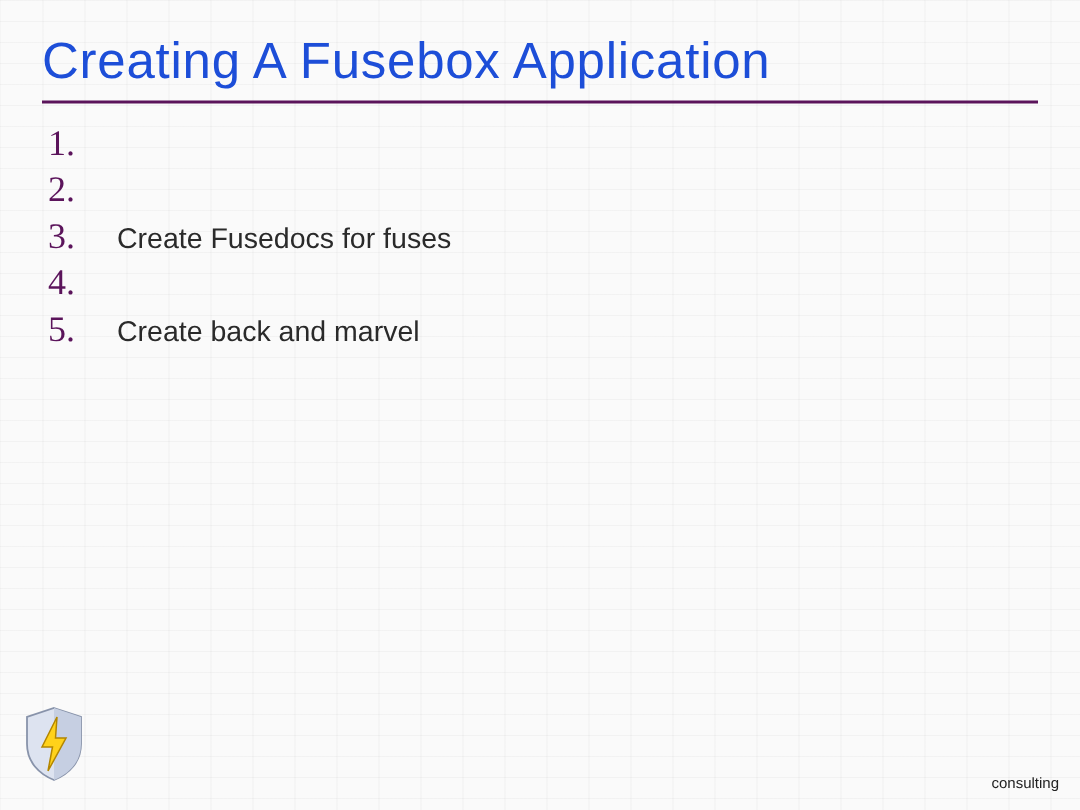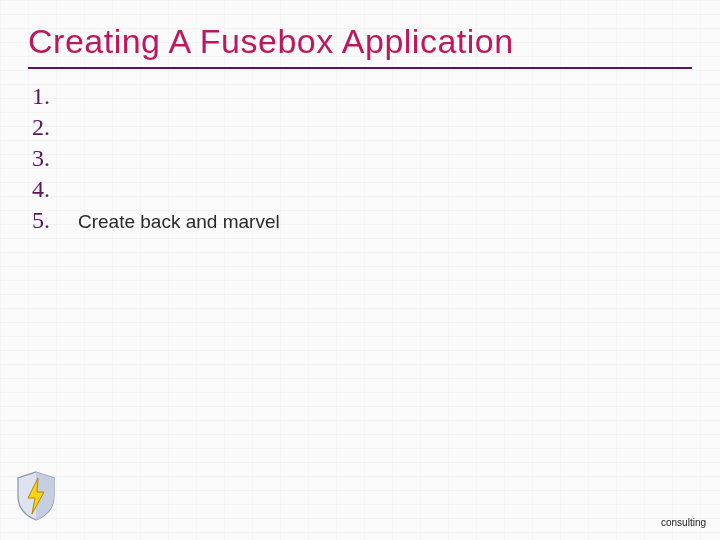--- a/index.html
+++ b/index.html
@@ -12,21 +12,21 @@
     font-family: Verdana, Geneva, sans-serif;
     color: #333;
     position: relative;
   }
   .slide {
     padding: 22px 28px 0 28px;
   }
   .title {
     font-size: 34px;
     font-weight: 400;
-    color: #be185d;
+    color: #1d4ed8;
     border-bottom: 2px solid #5b145b;
     padding-bottom: 6px;
     margin-bottom: 14px;
     letter-spacing: 0.5px;
   }
   .list {
     list-style: none;
     padding-left: 4px;
   }
   .list li {
@@ -85,20 +85,21 @@
 
   <ol class="list">
     <li>
       <span class="num">1.</span>
     </li>
     <li>
       <span class="num">2.</span>
     </li>
     <li>
       <span class="num">3.</span>
+      <span class="item-text">Create Fusedocs for fuses</span>
     </li>
     <li>
       <span class="num">4.</span>
     </li>
     <li>
       <span class="num">5.</span>
       <span class="item-text">Create back and marvel</span>
     </li>
   </ol>
 </div>

